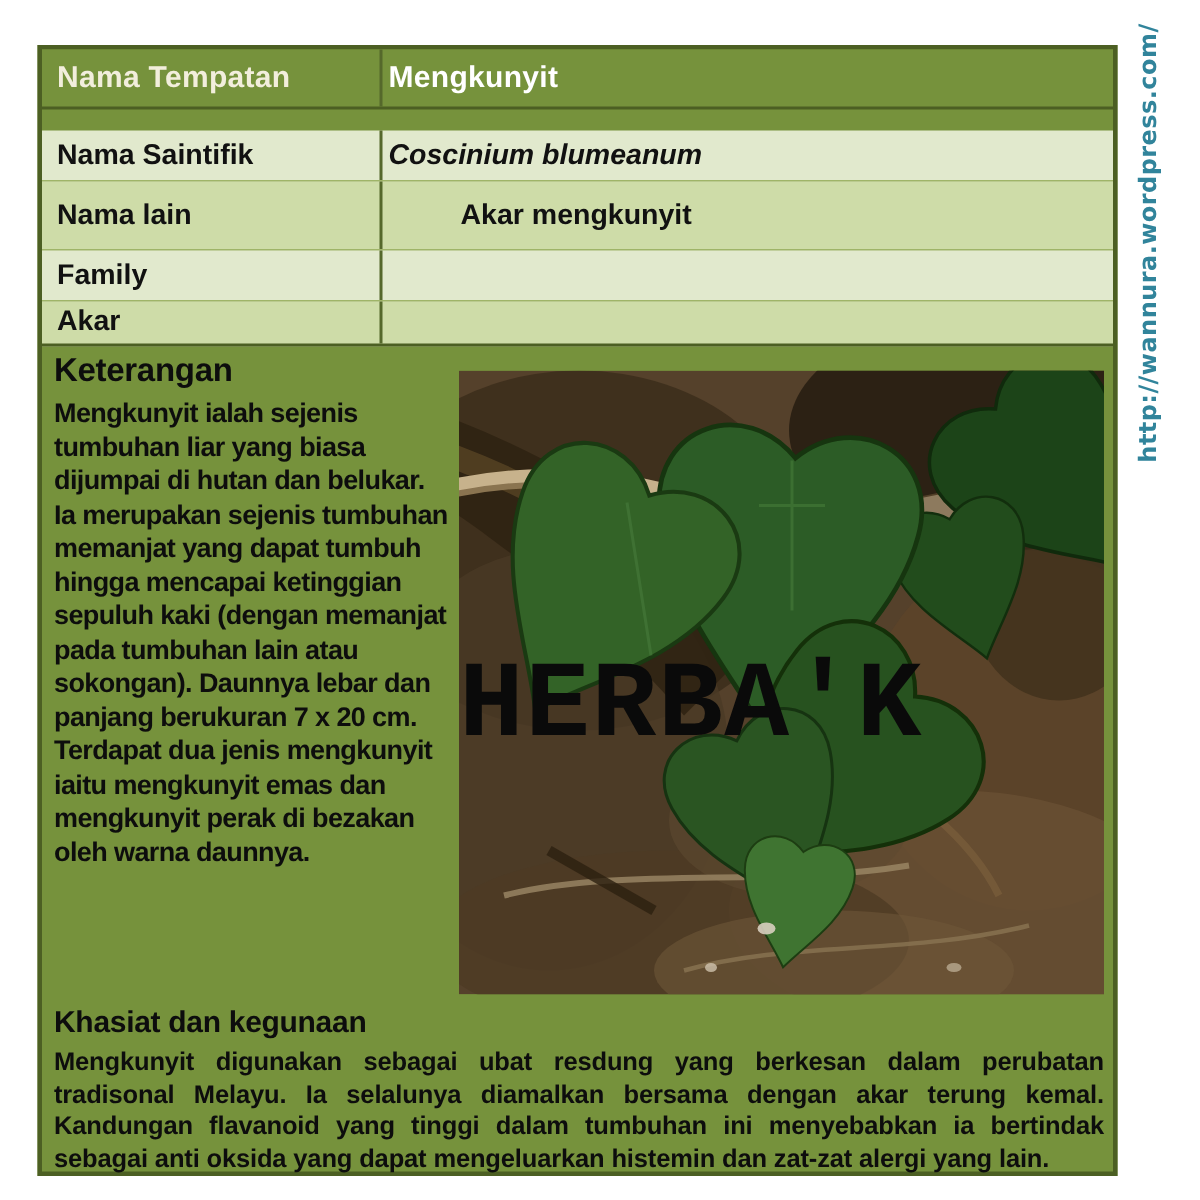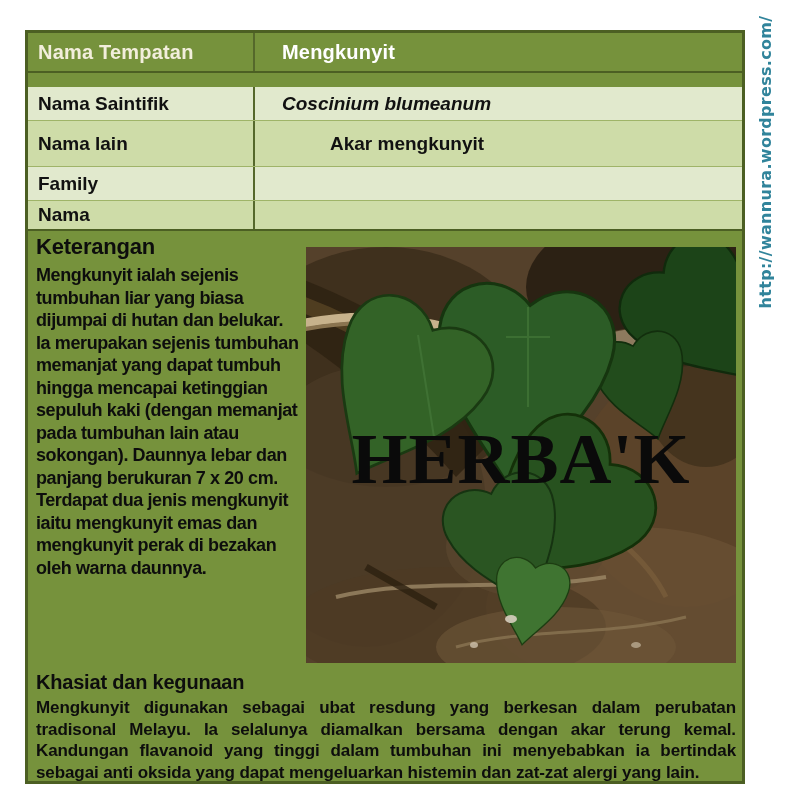--- a/index.html
+++ b/index.html
@@ -15,21 +15,21 @@
     background:var(--panel-bg,#76923C);
     border:3px solid var(--panel-border,#4C5F23);
   }
 
   
   .herb-table{position:absolute;left:0;top:0;width:714px;}
   .t-row{display:grid;grid-template-columns:227px 1fr;box-sizing:border-box;}
   .t-row .cell{display:flex;align-items:center;box-sizing:border-box;
     font-weight:bold;color:var(--body-text,#111111);overflow:hidden;white-space:nowrap;text-align:center;}
   .t-row .cell.lbl{padding-left:10px;border-right:2px solid var(--col-divider,#55682B);}
-  .t-row .cell.val{padding-left:27px;}
+  .t-row .cell.val{padding-left:4px;}
   .t-row.hdr{height:40px;background:var(--header-bg,#76923C);
     border-bottom:2px solid var(--panel-border,#4C5F23);}
   .t-row.hdr .cell{font-size:20px;letter-spacing:.2px;}
   .t-row.hdr .cell.lbl{color:var(--header-label,#F2EEDC);}
   .t-row.hdr .cell.val{color:#FFFFFF;}
   .t-row.r2{height:34px;background:var(--row-light,#E1E9CD);margin-top:14px;}
   .t-row.r3{height:46px;background:var(--row-dark,#CEDCA8);gap:48px;}
   .t-row.r4{height:34px;background:var(--row-light,#E1E9CD);}
   .t-row.r5{height:30px;background:var(--row-dark,#CEDCA8);
     border-bottom:2px solid var(--panel-border,#4C5F23);}
@@ -39,22 +39,22 @@
 
   
   .keterangan{position:absolute;left:8px;top:201px;width:264px;color:#0d0d0d;}
   .sec-heading{font-size:22px;font-weight:bold;letter-spacing:-.2px;margin:0 0 4px 0;}
   .ket-body{font-size:18px;font-weight:bold;line-height:22.5px;letter-spacing:-.4px;margin:0;}
 
   
   .photo{position:absolute;left:278px;top:214px;width:430px;height:416px;overflow:hidden;}
   .photo svg{display:block;width:430px;height:416px;}
   .photo-watermark{
-    position:absolute;left:0;top:176px;width:100%;text-align:center;
-    font-family:Liberation Serif, serif;font-weight:bold;font-size:72px;
+    position:absolute;left:0;top:188px;width:100%;
+    font-family:Liberation Mono, monospace;font-weight:bold;font-size:72px;
     letter-spacing:1px;color:var(--watermark-text,#0A0A0A);line-height:1;
   }
 
   
   .khasiat{position:absolute;left:8px;top:638px;width:700px;color:#0d0d0d;}
   .khasiat .sec-heading{font-size:20px;margin:0 0 3px 0;}
   .kha-body{font-size:17px;font-weight:bold;line-height:21.5px;letter-spacing:-.1px;
     text-align:justify;margin:0;}
 
   
@@ -84,21 +84,21 @@
       </div>
       <div class="t-row r3">
         <div class="cell lbl">Nama lain</div>
         <div class="cell val">Akar mengkunyit</div>
       </div>
       <div class="t-row r4">
         <div class="cell lbl">Family</div>
         <div class="cell val"></div>
       </div>
       <div class="t-row r5">
-        <div class="cell lbl">Nama</div>
+        <div class="cell lbl">Akar</div>
         <div class="cell val"></div>
       </div>
     </div>
 
     <div class="keterangan">
       <div class="sec-heading">Keterangan</div>
       <p class="ket-body">Mengkunyit ialah sejenis tumbuhan liar yang biasa dijumpai di hutan dan belukar. Ia merupakan sejenis tumbuhan memanjat yang dapat tumbuh hingga mencapai ketinggian sepuluh kaki (dengan memanjat pada tumbuhan lain atau sokongan). Daunnya lebar dan panjang berukuran 7 x 20 cm. Terdapat dua jenis mengkunyit iaitu mengkunyit emas dan mengkunyit perak di bezakan oleh warna daunnya.</p>
     </div>
 
     <div class="photo">

